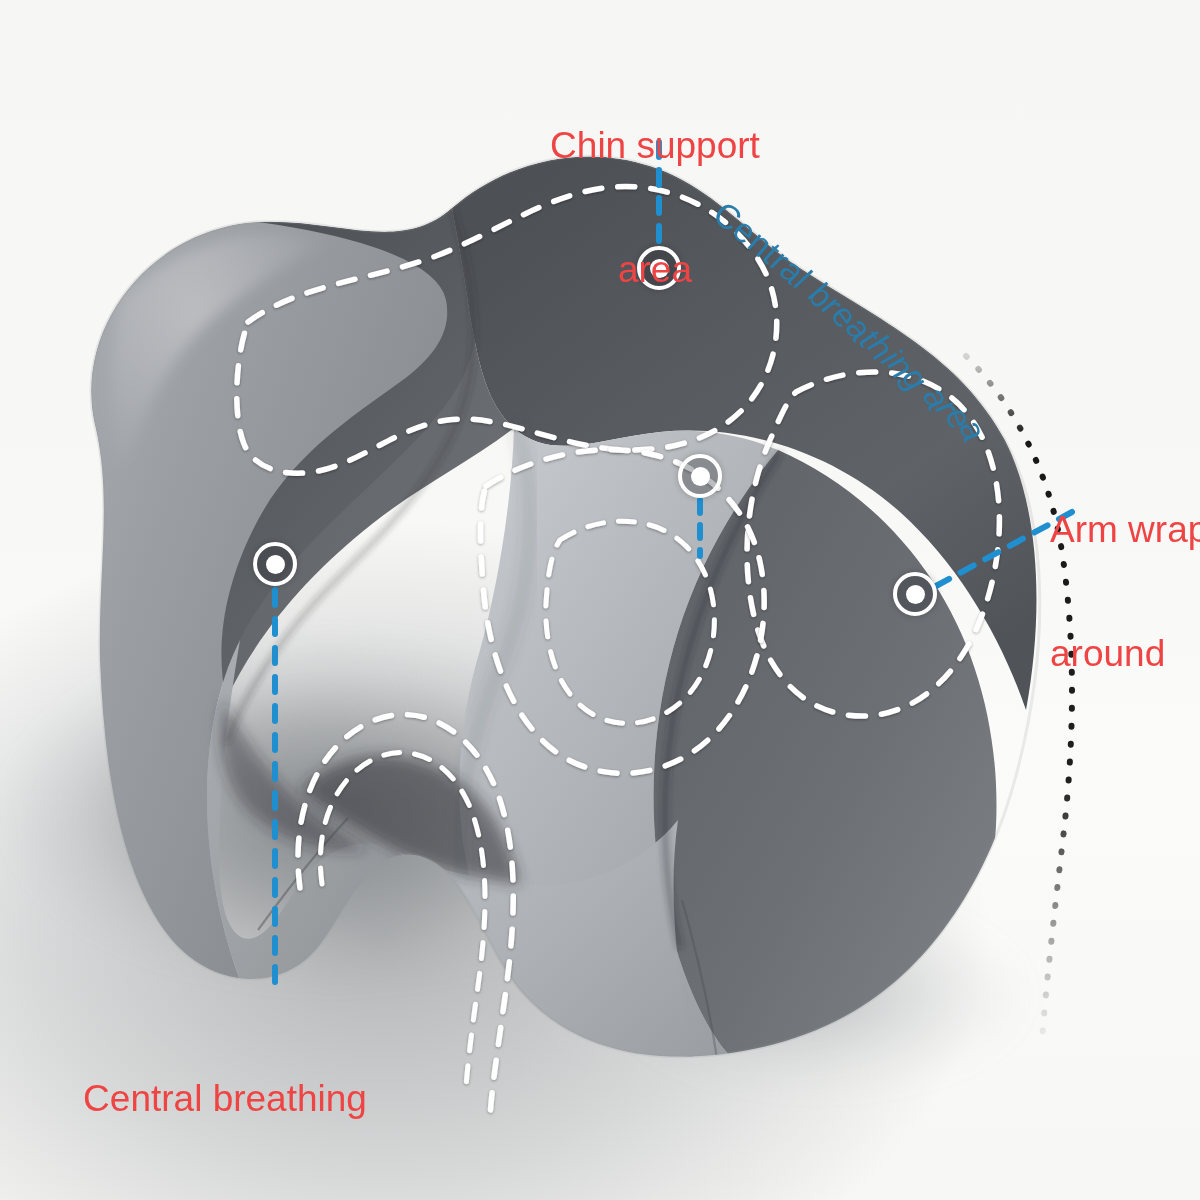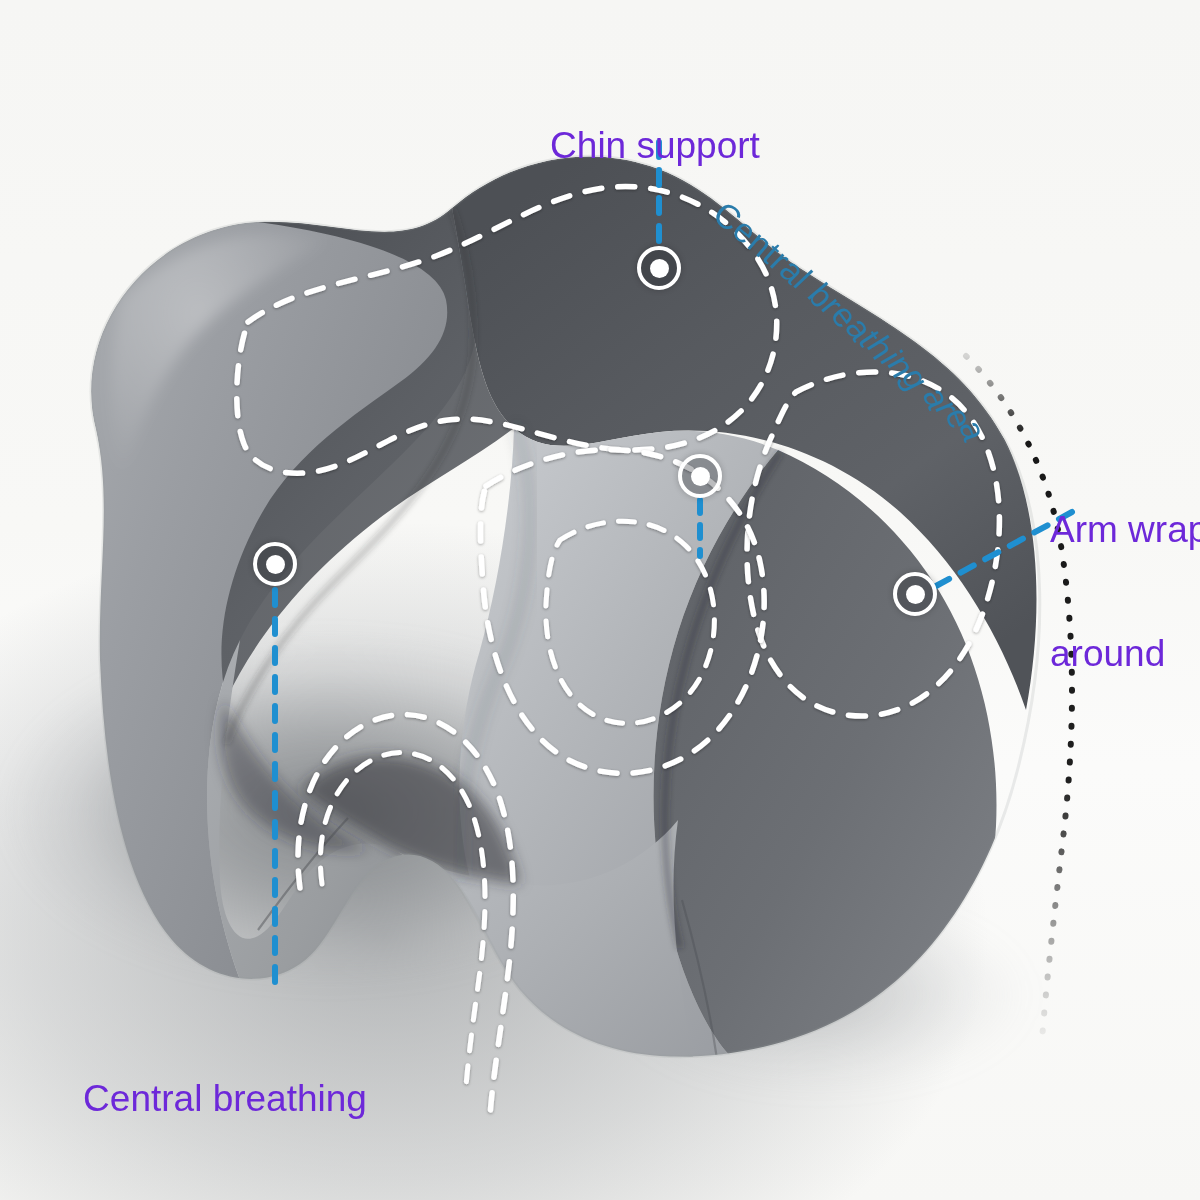--- a/index.html
+++ b/index.html
@@ -48,21 +48,21 @@
     width: 1200px;
     height: 1200px;
   }
   
   .label {
     position: absolute;
     white-space: pre;
     line-height: 1.12;
   }
   .label-dark {
-    color: #6d28d9;
+    color: #ef4444;
     font-size: 37px;
     text-align: center;
   }
   .label-blue {
     color: #2a7cab;
     font-size: 34px;
     letter-spacing: 0.4px;
   }
   #label-chin {
     left: 470px;
@@ -373,20 +373,21 @@
   </div>
   <div class="marker" id="marker-arm">
     <div class="core"></div>
   </div>
   <div class="marker" id="marker-central">
     <div class="core"></div>
   </div>
 
   <div class="label label-dark" id="label-chin">
     <div>Chin support</div>
+    <div>area</div>
   </div>
 
   <div class="label label-dark" id="label-central-bottom">
     <div>Central breathing</div>
     
   </div>
 
   <div class="label label-dark" id="label-arm">
     <div>Arm wrap</div>
     <div>around</div>

